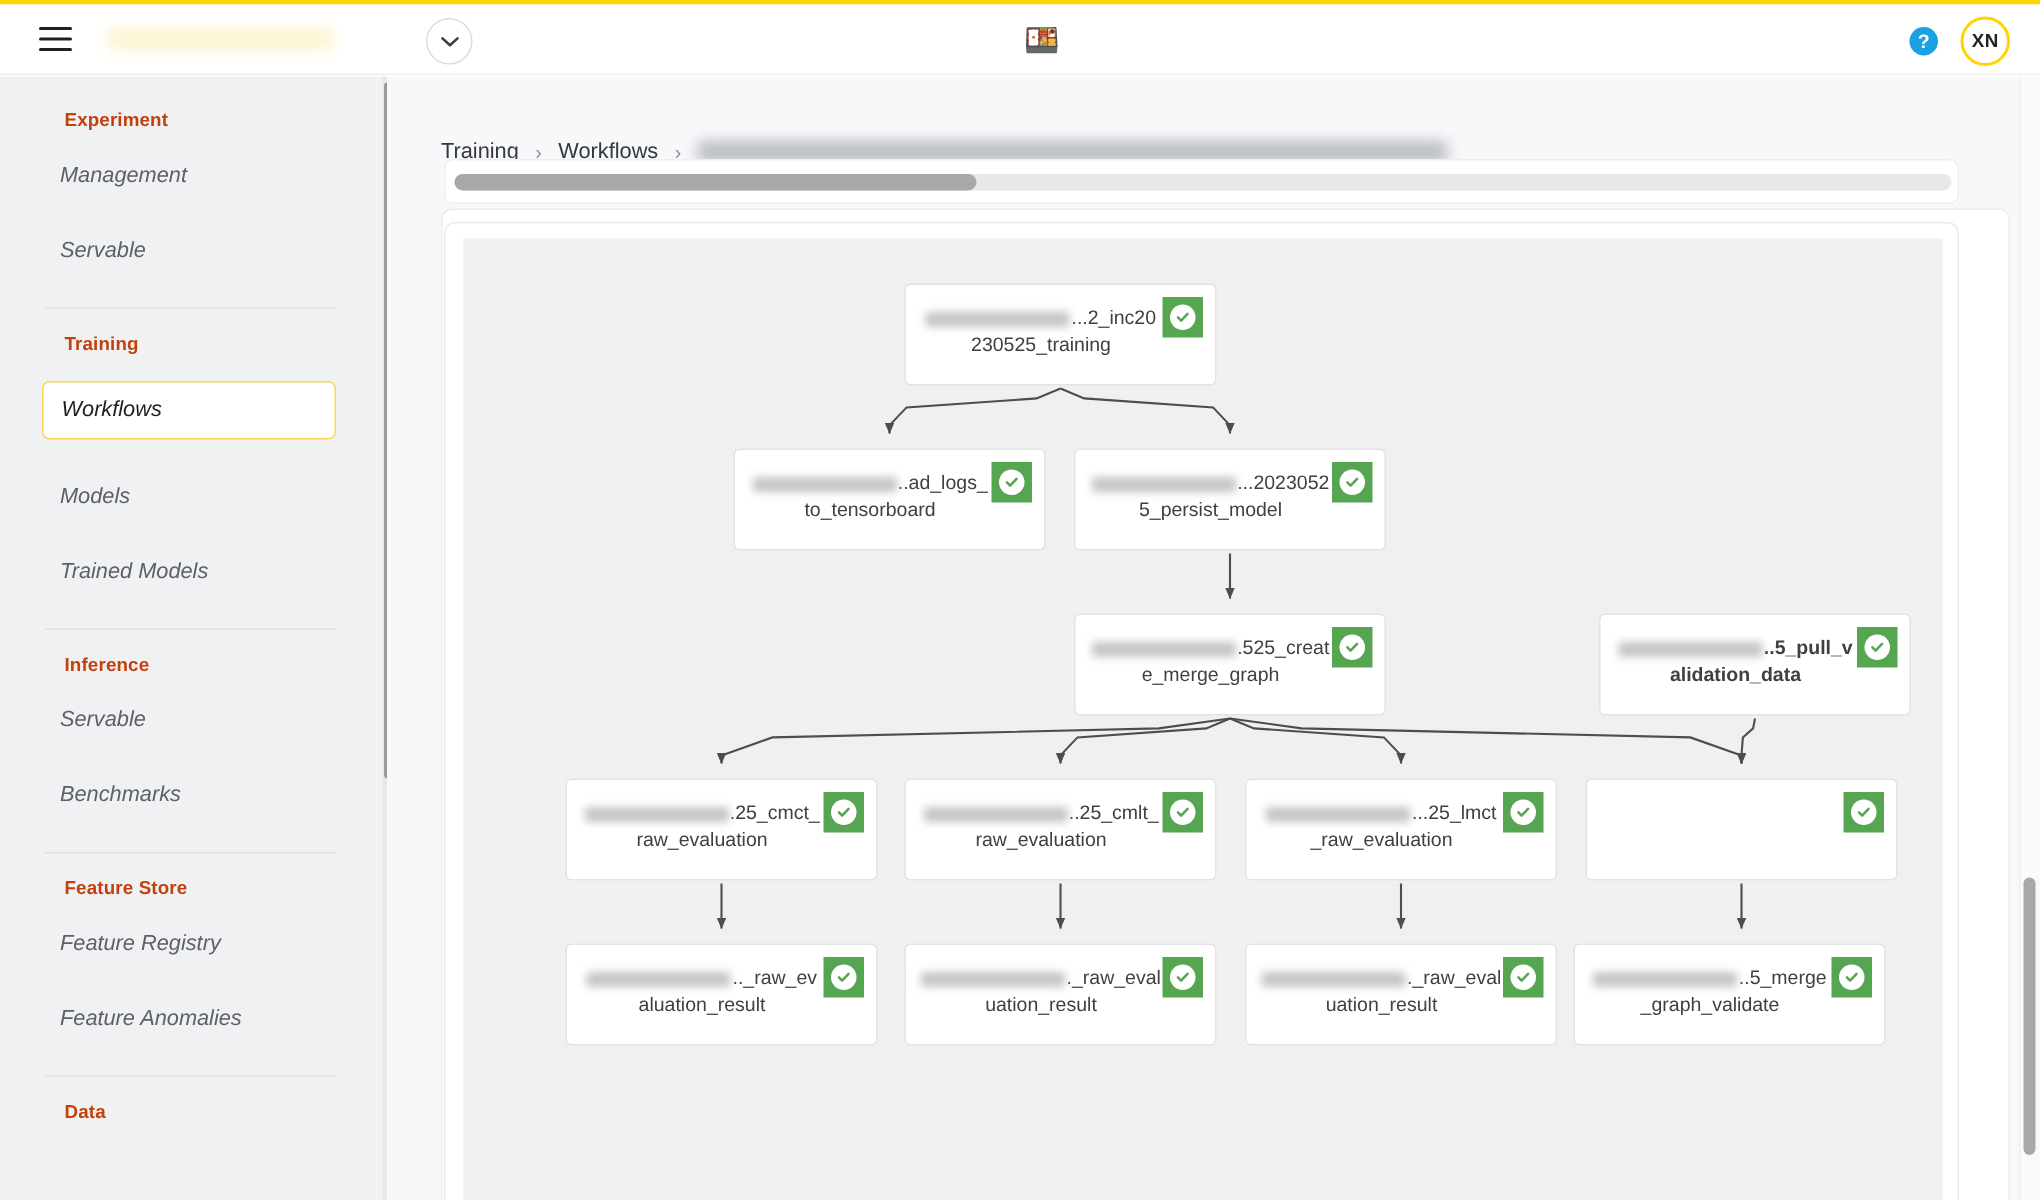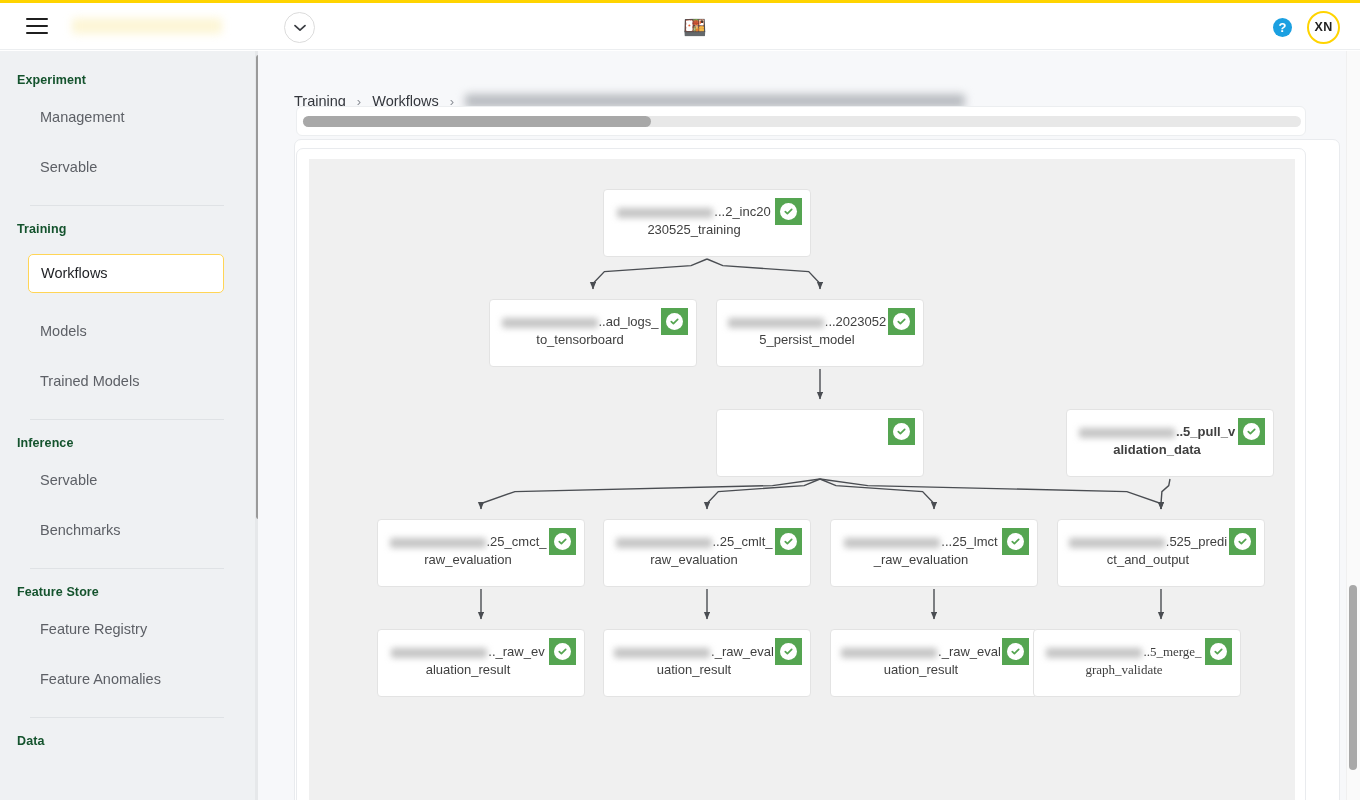--- a/index.html
+++ b/index.html
@@ -78,27 +78,27 @@
 
   
   .sidebar {
     position: absolute; top: 51px; left: 0;
     width: 258px; height: 749px;
     background: #eff1f3;
     overflow: hidden;
   }
   .sb-inner { padding: 22px 0 0 0; }
   .sb-group-title {
-    font-size: 12.5px; font-weight: bold; color: #14532d;
-    padding: 0 0 0 17px; margin-bottom: 18px; letter-spacing: .1px;
+    font-size: 12.5px; font-weight: bold; color: #c2410c;
+    padding: 0 0 0 43px; margin-bottom: 18px; letter-spacing: .1px;
   }
   .sb-item {
     font-size: 14.5px; color: #5d6066;
     padding: 0 0 0 40px; height: 24px; line-height: 24px;
-    margin-bottom: 26px; cursor: pointer;
+    margin-bottom: 26px; cursor: pointer; font-style: italic;
   }
   .sb-item.selected {
     margin: 0 34px 26px 28px;
     padding-left: 12px;
     height: 39px; line-height: 37px;
     background: #ffffff;
     border: 1.5px solid #ffd556;
     border-radius: 5px;
     color: #1d1f23;
   }
@@ -351,20 +351,21 @@
           <div class="node-label"><span class="node-blur"></span><span>...20230525_persist_model</span></div>
           <div class="node-badge" style="background: rgb(85, 165, 81);">
             <span class="ring">
               <svg width="11" height="11" viewBox="0 0 11 11">
                 <path d="M2.3 5.6 L4.4 7.7 L8.7 3.3" fill="none" stroke="#55a551" stroke-width="1.7" stroke-linecap="round" stroke-linejoin="round"></path>
               </svg>
             </span>
           </div>
         </div>
         <div class="node" style="left: 407px; top: 250px;">
+          <div class="node-label"><span class="node-blur"></span><span>.525_create_merge_graph</span></div>
           <div class="node-badge" style="background: rgb(85, 165, 81);">
             <span class="ring">
               <svg width="11" height="11" viewBox="0 0 11 11">
                 <path d="M2.3 5.6 L4.4 7.7 L8.7 3.3" fill="none" stroke="#55a551" stroke-width="1.7" stroke-linecap="round" stroke-linejoin="round"></path>
               </svg>
             </span>
           </div>
         </div>
         <div class="node" style="left: 757px; top: 250px; font-weight: bold;">
           <div class="node-label"><span class="node-blur"></span><span>..5_pull_validation_data</span></div>
@@ -400,21 +401,20 @@
           <div class="node-label"><span class="node-blur"></span><span>...25_lmct_raw_evaluation</span></div>
           <div class="node-badge" style="background: rgb(85, 165, 81);">
             <span class="ring">
               <svg width="11" height="11" viewBox="0 0 11 11">
                 <path d="M2.3 5.6 L4.4 7.7 L8.7 3.3" fill="none" stroke="#55a551" stroke-width="1.7" stroke-linecap="round" stroke-linejoin="round"></path>
               </svg>
             </span>
           </div>
         </div>
         <div class="node" style="left: 748px; top: 360px;">
-          <div class="node-label"><span class="node-blur"></span><span>.525_predict_and_output</span></div>
           <div class="node-badge" style="background: rgb(85, 165, 81);">
             <span class="ring">
               <svg width="11" height="11" viewBox="0 0 11 11">
                 <path d="M2.3 5.6 L4.4 7.7 L8.7 3.3" fill="none" stroke="#55a551" stroke-width="1.7" stroke-linecap="round" stroke-linejoin="round"></path>
               </svg>
             </span>
           </div>
         </div>
         <div class="node" style="left: 68px; top: 470px;">
           <div class="node-label"><span class="node-blur"></span><span>.._raw_evaluation_result</span></div>
@@ -439,21 +439,21 @@
         <div class="node" style="left: 521px; top: 470px;">
           <div class="node-label"><span class="node-blur"></span><span>._raw_evaluation_result</span></div>
           <div class="node-badge" style="background: rgb(85, 165, 81);">
             <span class="ring">
               <svg width="11" height="11" viewBox="0 0 11 11">
                 <path d="M2.3 5.6 L4.4 7.7 L8.7 3.3" fill="none" stroke="#55a551" stroke-width="1.7" stroke-linecap="round" stroke-linejoin="round"></path>
               </svg>
             </span>
           </div>
         </div>
-        <div class="node" style="left: 724px; top: 470px; font-family: Liberation Serif, serif;">
+        <div class="node" style="left: 740px; top: 470px;">
           <div class="node-label"><span class="node-blur"></span><span>..5_merge_graph_validate</span></div>
           <div class="node-badge" style="background: rgb(85, 165, 81);">
             <span class="ring">
               <svg width="11" height="11" viewBox="0 0 11 11">
                 <path d="M2.3 5.6 L4.4 7.7 L8.7 3.3" fill="none" stroke="#55a551" stroke-width="1.7" stroke-linecap="round" stroke-linejoin="round"></path>
               </svg>
             </span>
           </div>
         </div>
       </div>

